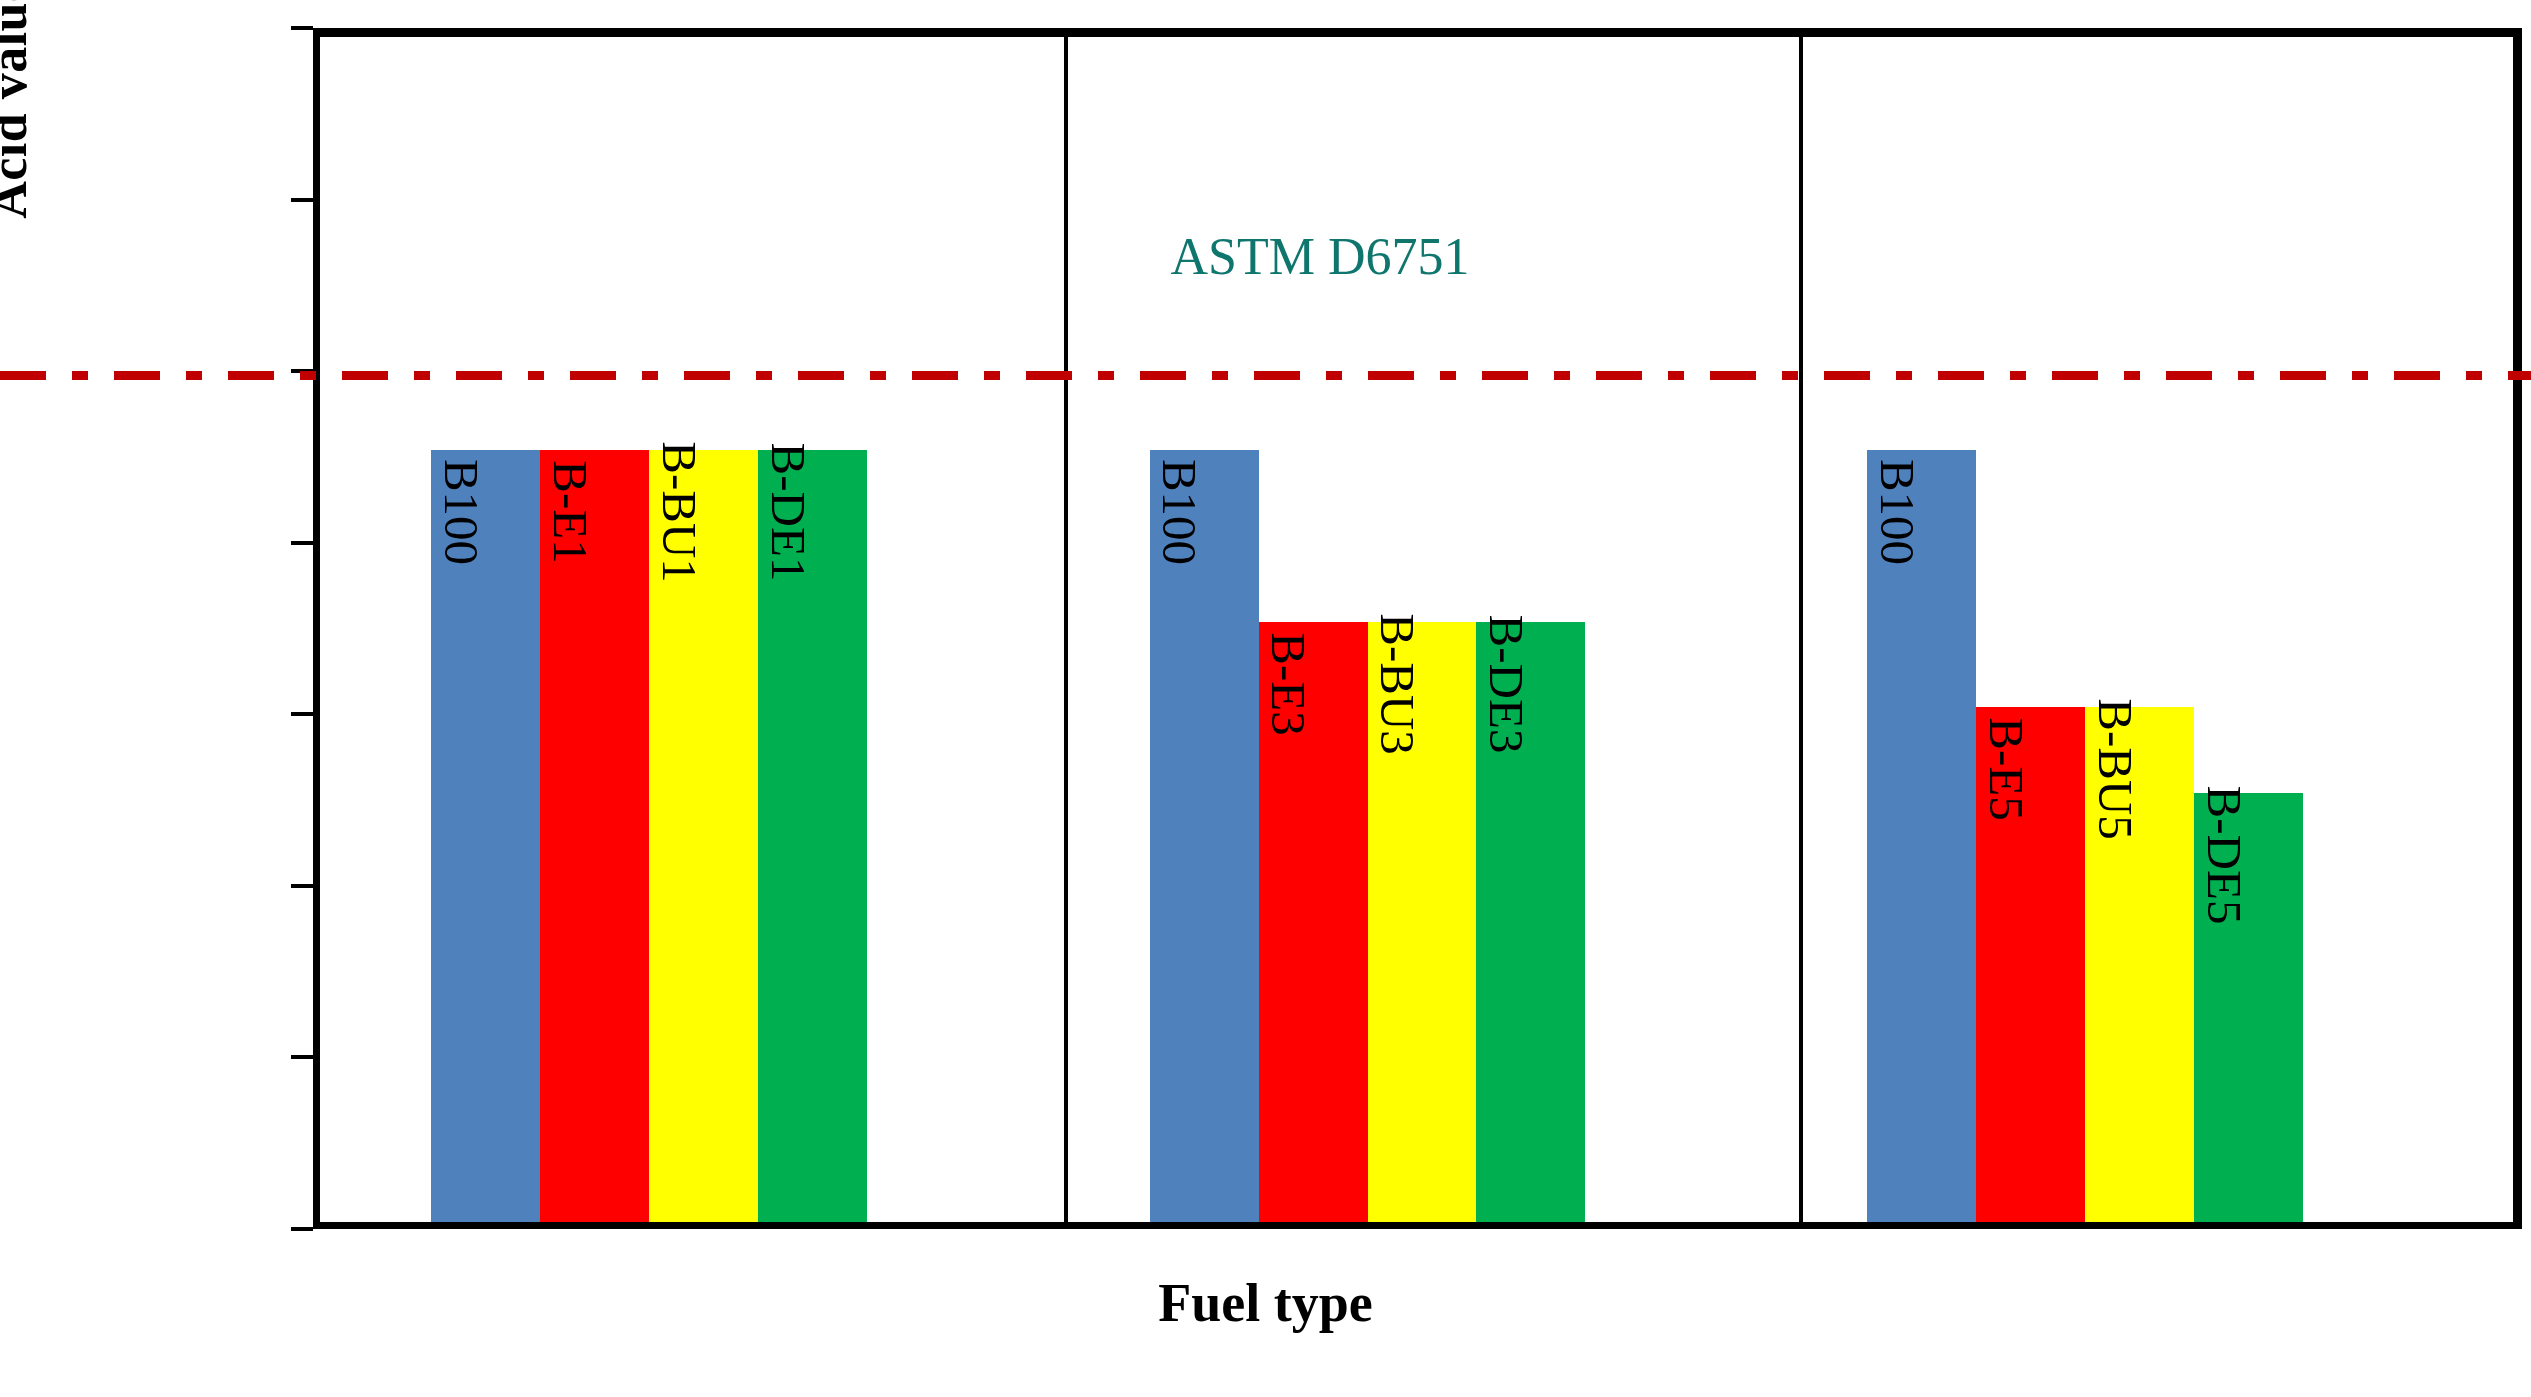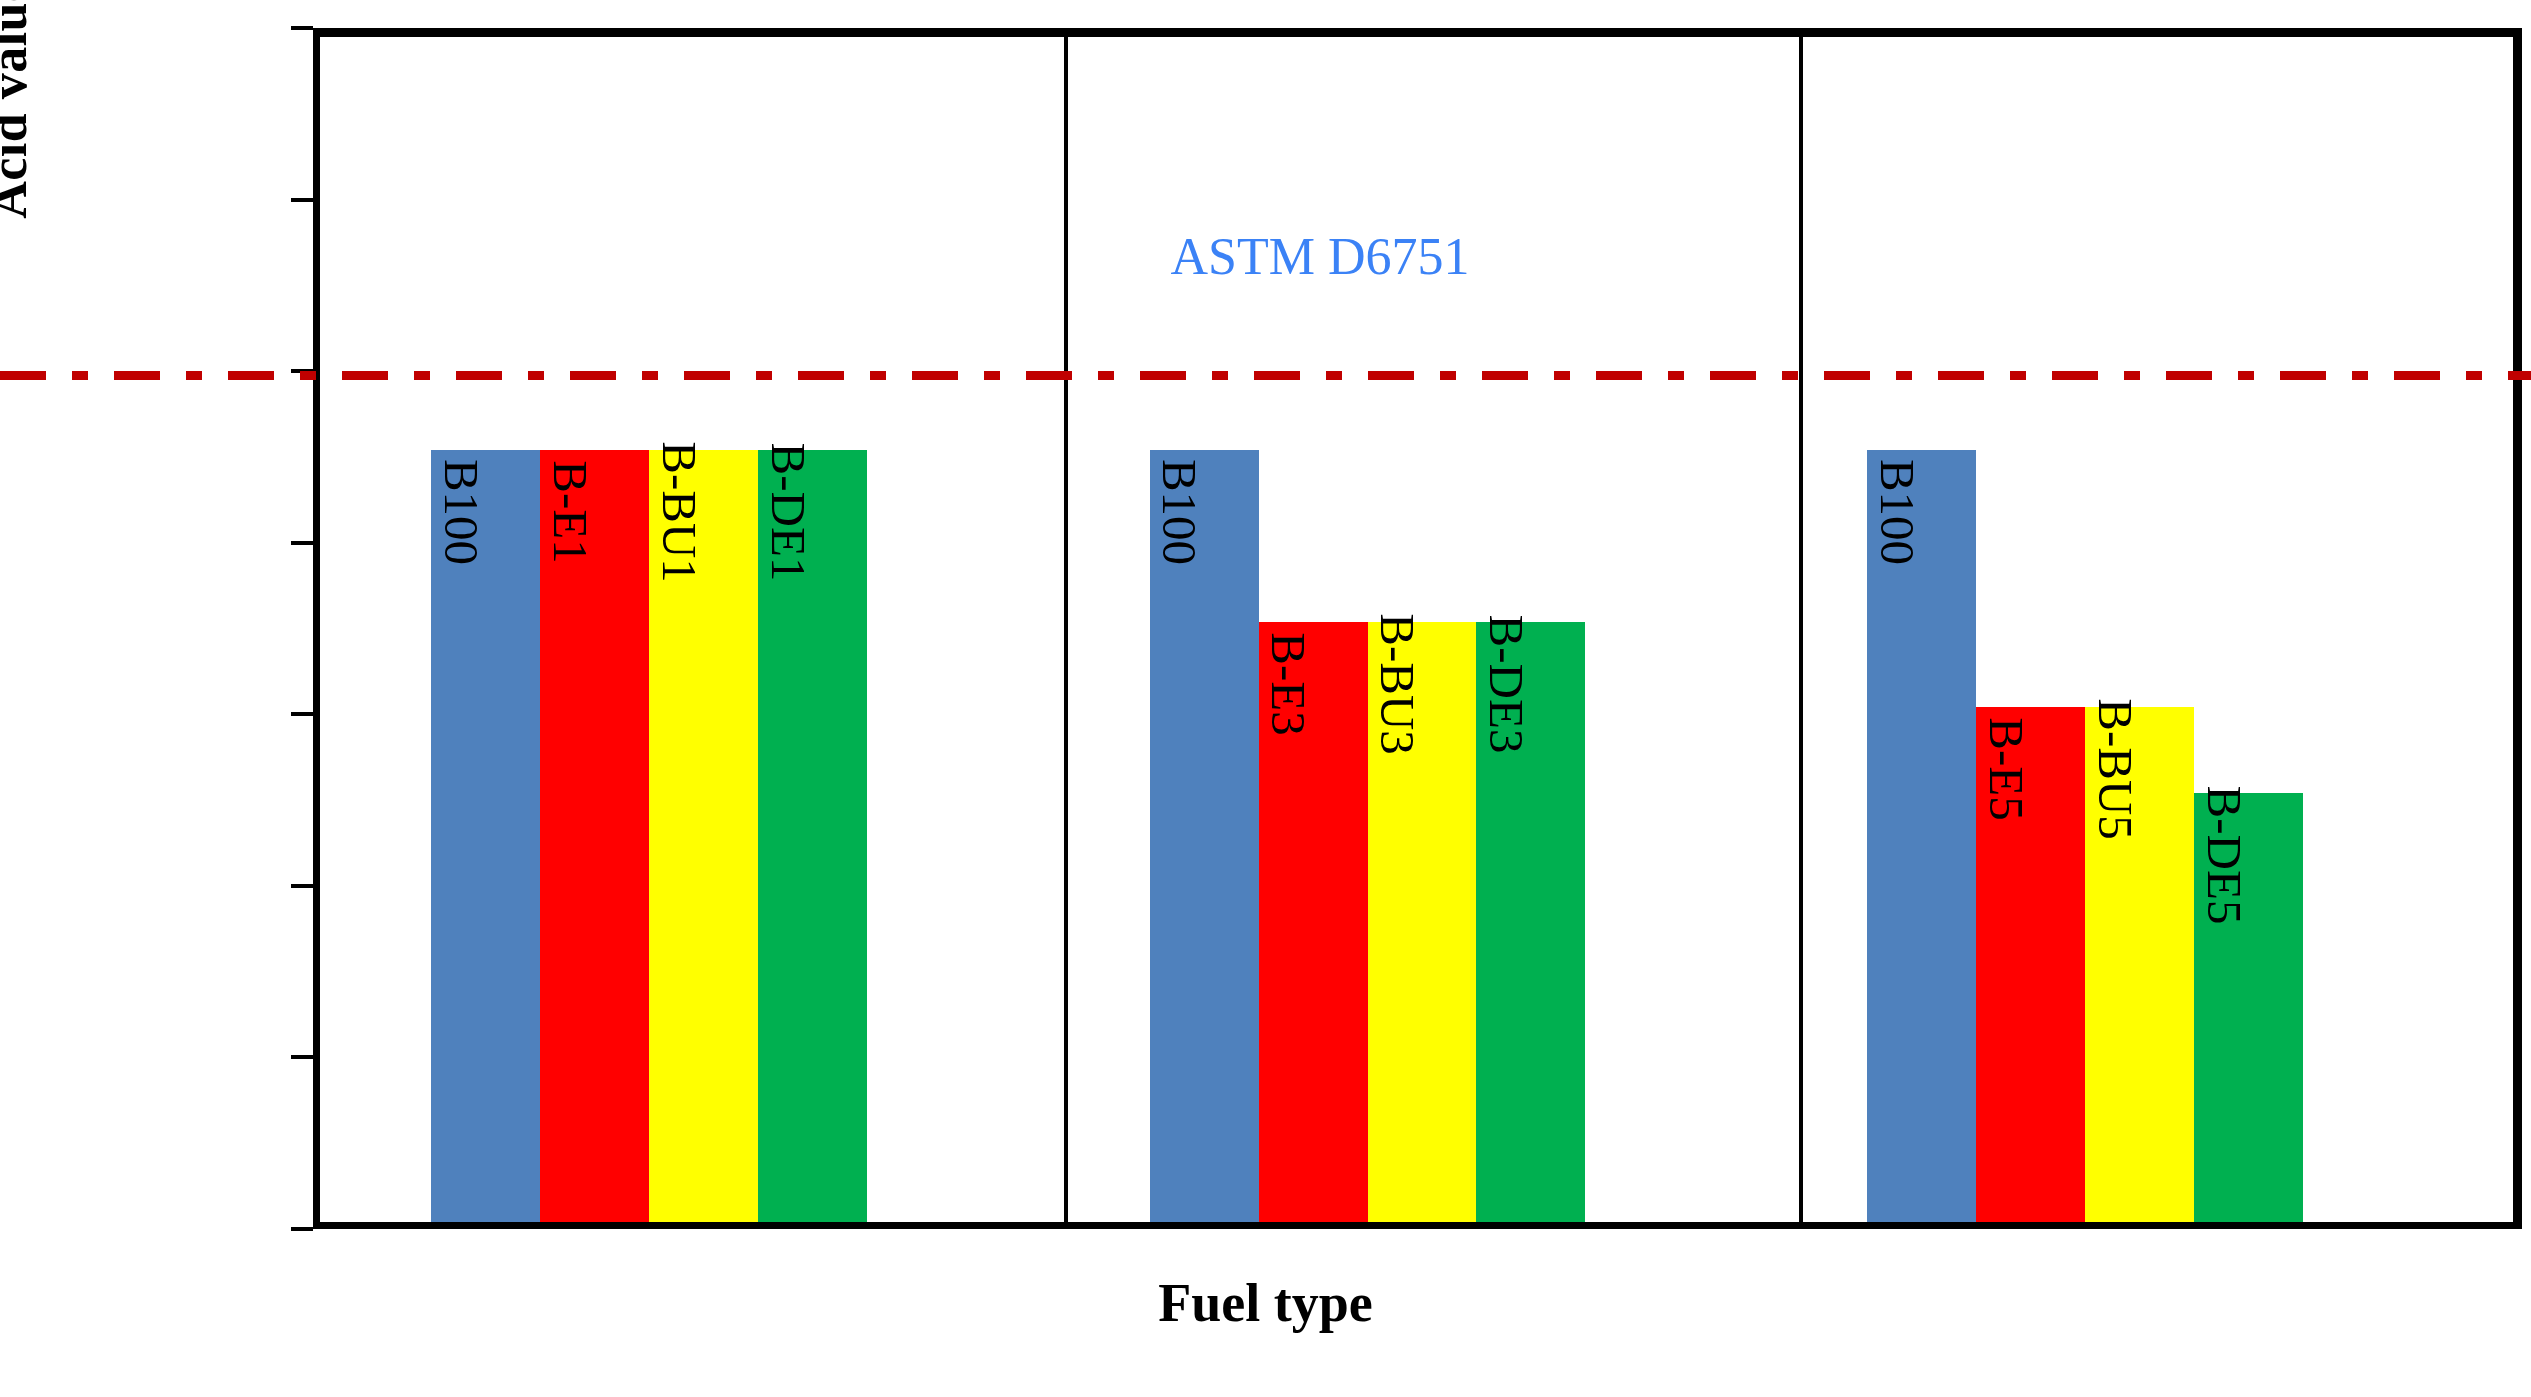--- a/index.html
+++ b/index.html
@@ -35,21 +35,21 @@
 
   
   .group-sep{position:absolute;top:0;bottom:0;width:4px;background:#000;}
 
   
   #ref-line{position:absolute;left:0;width:2531px;height:0;
       border-top:9px dashed #C00000;}
   #ref-line-wrap{position:absolute;left:0;top:0;width:2531px;height:1397px;
       pointer-events:none;}
   #ref-annotation{position:absolute;text-align:center;font-size:52px;line-height:1.12;
-      color:#3b82f6;white-space:pre;}
+      color:#0f766e;white-space:pre;}
 </style>
 </head>
 <body>
 
 <div id="figure">
 
   <div id="y-ticks">
       <div class="ytick-mark" style="top: 26px; left: 291px;"></div>
       <div class="ytick-mark" style="top: 197.571px; left: 291px;"></div>
       <div class="ytick-mark" style="top: 369.143px; left: 291px;"></div>

